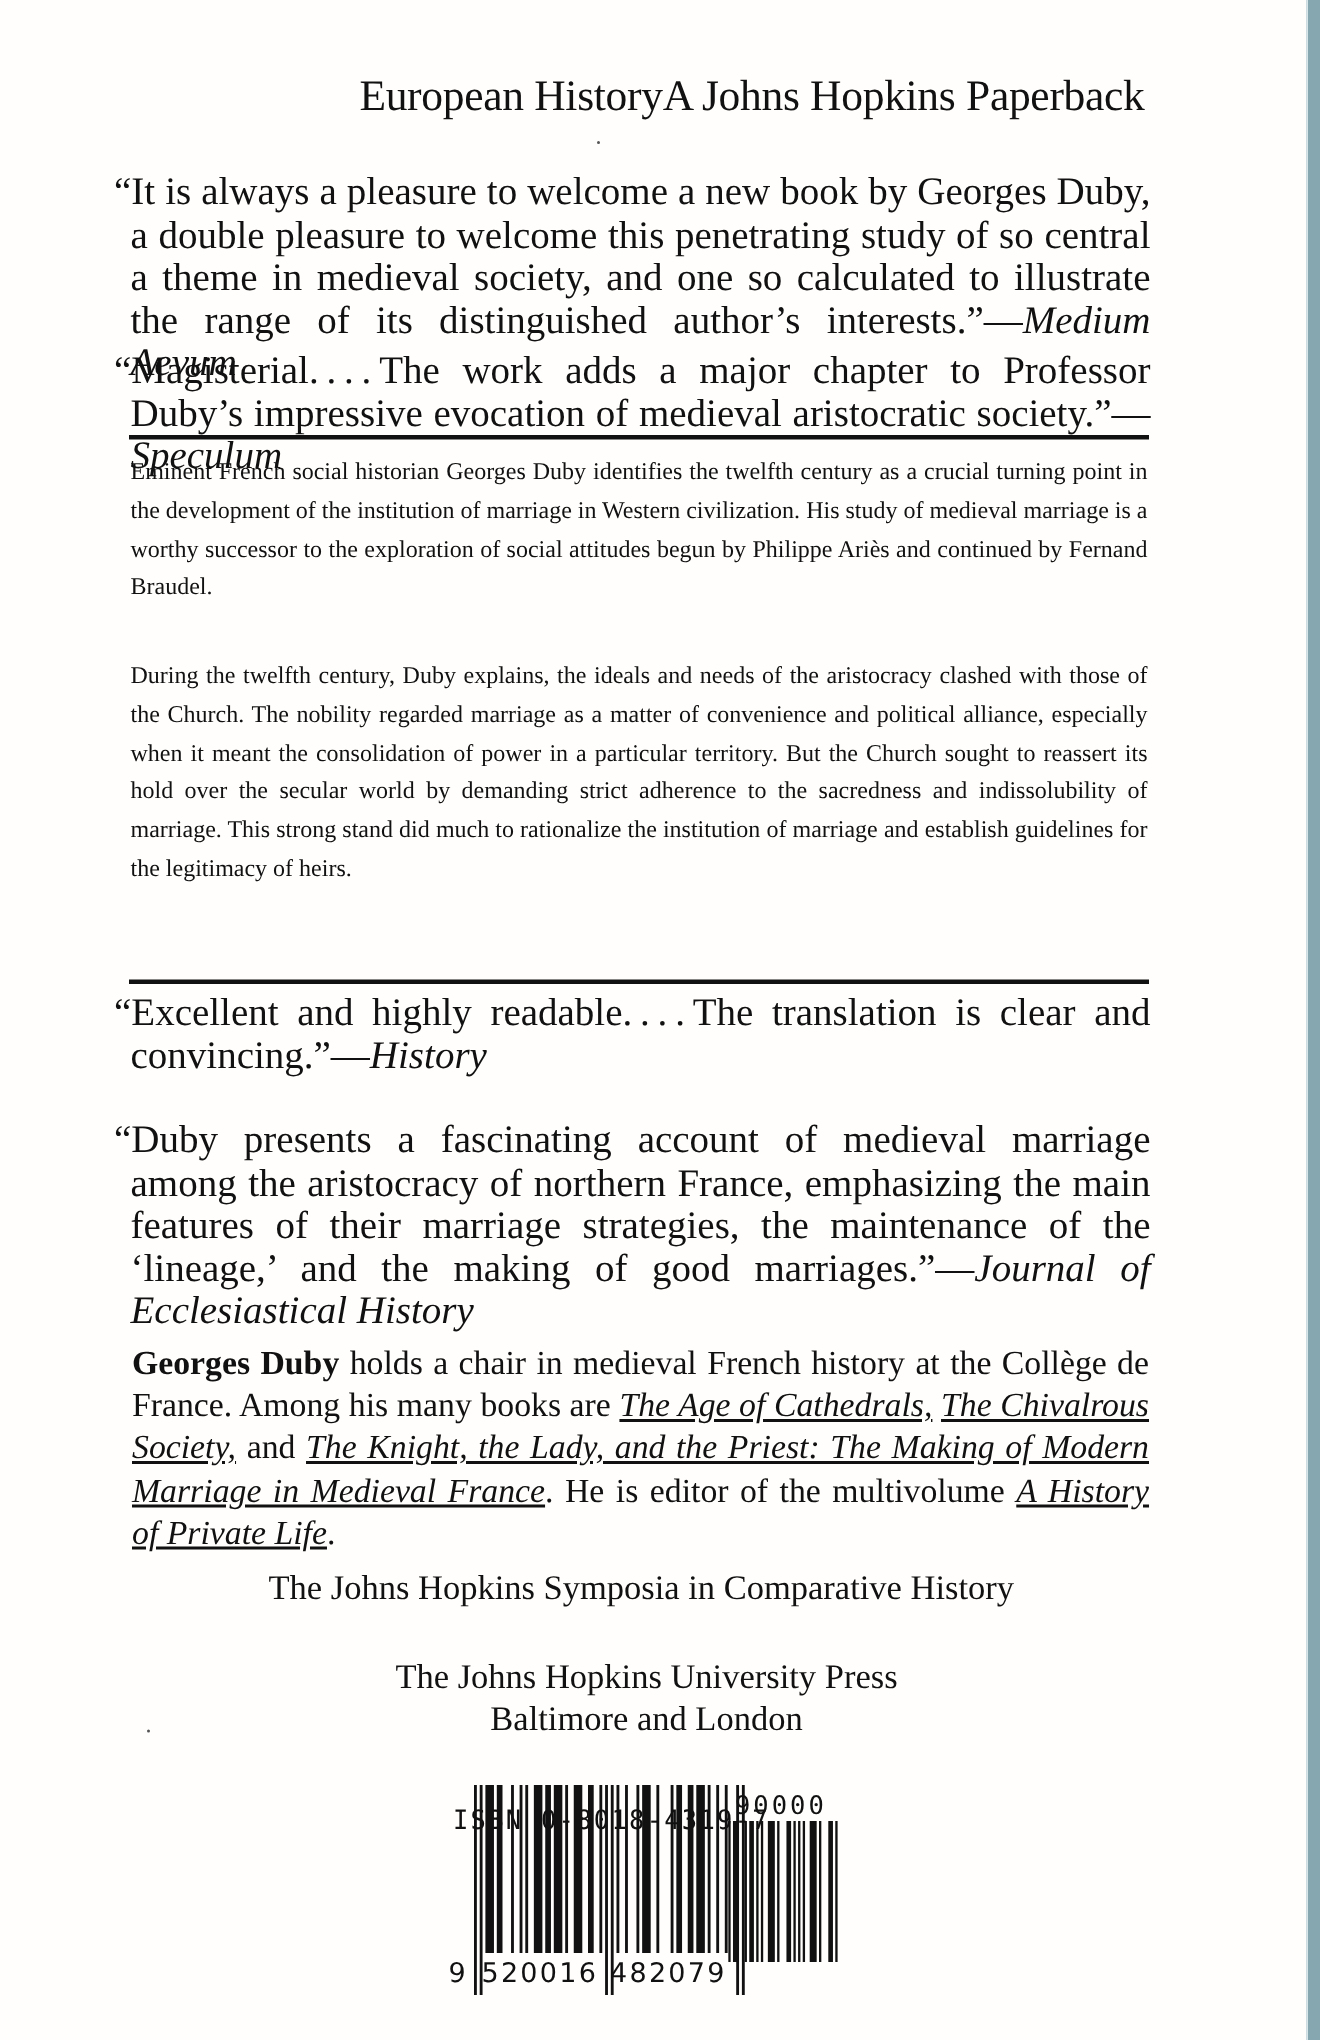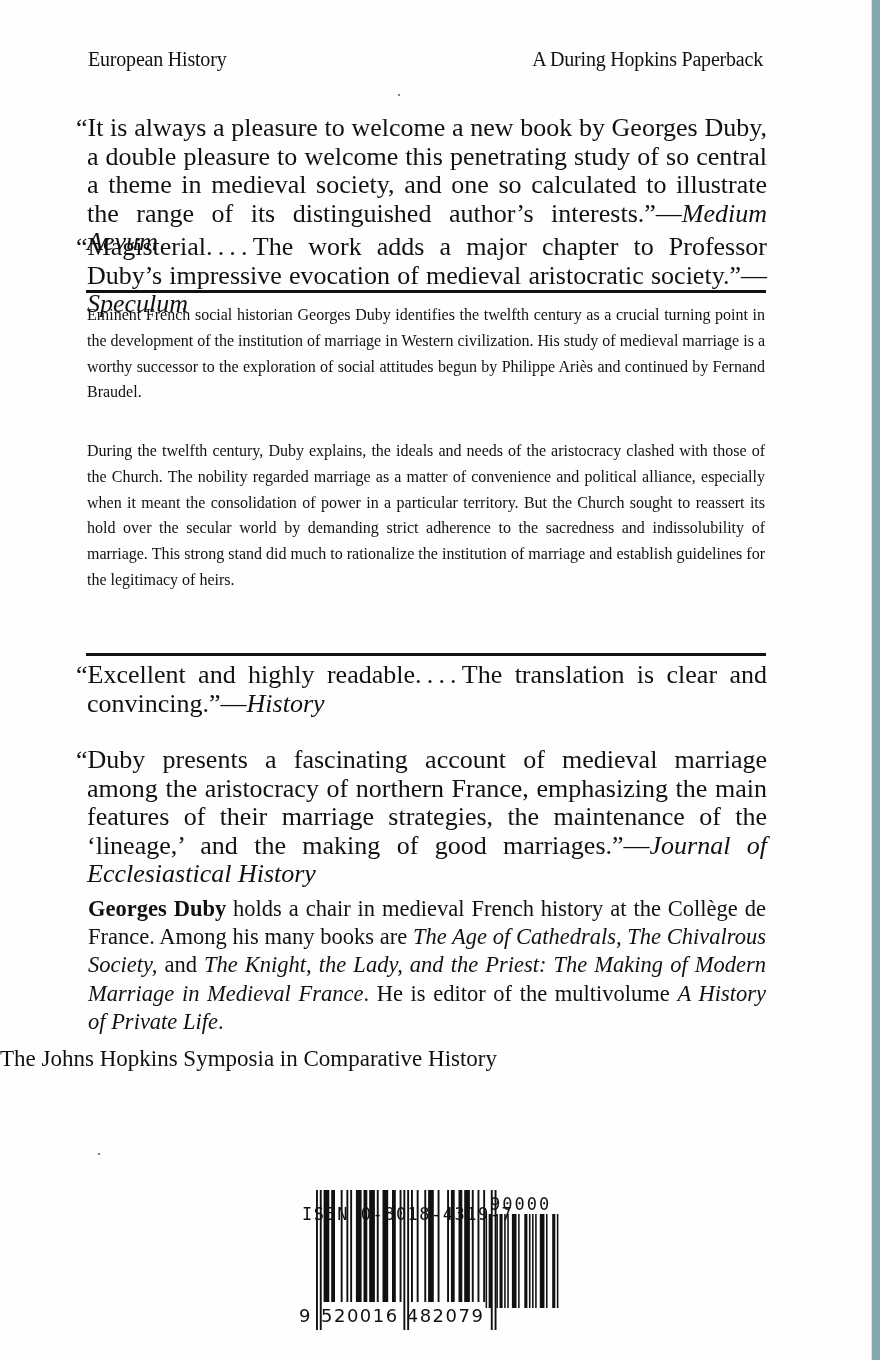--- a/index.html
+++ b/index.html
@@ -9,22 +9,22 @@
     font-family: "Liberation Serif", "DejaVu Serif", serif;
     color: #111;
   }
   .spine-edge {
     position: absolute; top: 0; right: 0; width: 8px; height: 1360px;
     background: #86a7b0;
     border-left: 1px solid #d8e6ea;
   }
   .header {
     position: absolute; top: 48px; left: 88px; width: 675px;
-    display: flex; justify-content: space-between;
-    font-size: 20px; letter-spacing: -0.2px; font-family: Liberation Serif, serif;
+    display: flex; justify-content: flex-end;
+    font-size: 29px; letter-spacing: -0.2px; font-family: Liberation Serif, serif;
   }
   .quote {
     position: absolute; left: 76px; width: 680px;
     font-size: 26px; line-height: 28.5px;
     text-indent: -11px; padding-left: 11px;
     text-align: justify;
   }
   .quote i { font-style: italic; }
   .rule {
     position: absolute; left: 86px; width: 680px; height: 3px; background: #111;
@@ -32,23 +32,23 @@
   .body-para {
     position: absolute; left: 87px; width: 678px;
     font-size: 16px; line-height: 25.8px;
     text-align: justify;
   }
   .bio {
     position: absolute; left: 88px; top: 895px; width: 678px;
     font-size: 22.5px; line-height: 28.2px; text-align: justify;
   }
   .bio b { font-weight: bold; }
-  .bio i { font-style: italic; }
+  .bio i { font-style: italic; text-decoration: underline; }
   .series {
-    position: absolute; top: 1046px; left: 0; width: 855px; text-align: left;
+    position: absolute; top: 1046px; left: 0; width: 855px; text-align: center;
     font-size: 23px;
   }
   .publisher {
     position: absolute; top: 1104px; left: 0; width: 862px; text-align: center;
     font-size: 23px; line-height: 28px;
   }
   .isbn-text {
     position: absolute; top: 1171px; left: 302px;
     font-family: "DejaVu Sans Mono", "Liberation Mono", monospace;
     font-size: 17px; letter-spacing: 1.5px; transform: scaleY(1.05); margin-top: 33px;
@@ -69,21 +69,21 @@
 </style>
 </head>
 <body>
 
 <div class="spine-edge"></div>
 <div class="speck" style="top:94px;left:398px;"></div>
 <div class="speck" style="top:1153px;left:98px;"></div>
 
 <div class="header">
   <span>European History</span>
-  <span>A During Hopkins Paperback</span>
+  <span>A Johns Hopkins Paperback</span>
 </div>
 
 <div class="quote" style="top:114px;">
   <span>“It is always a pleasure to welcome a new book by Georges Duby, a double pleasure to welcome this penetrating study of so central a theme in medieval society, and one so calculated to illustrate the range of its distinguished author’s interests.”—</span><i>Medium Aevum</i>
 </div>
 
 <div class="quote" style="top:233px;">
   <span>“Magisterial. . . . The work adds a major chapter to Professor Duby’s impressive evocation of medieval aristocratic society.”—</span><i>Speculum</i>
 </div>
 
@@ -100,20 +100,22 @@
 
 <div class="quote" style="top:746px;">
   <span>“Duby presents a fascinating account of medieval marriage among the aristocracy of northern France, emphasizing the main features of their marriage strategies, the maintenance of the ‘lineage,’ and the making of good marriages.”—</span><i>Journal of Ecclesiastical History</i>
 </div>
 
 <div class="bio"><b>Georges Duby</b><span> holds a chair in medieval French history at the Collège de France. Among his many books are </span><i>The Age of Cathedrals,</i><span> </span><i>The Chivalrous Society,</i><span> and </span><i>The Knight, the Lady, and the Priest: The Making of Modern Marriage in Medieval France</i><span>. He is editor of the multivolume </span><i>A History of Private Life</i><span>.</span></div>
 
 <div class="series">The Johns Hopkins Symposia in Comparative History</div>
 
 <div class="publisher">
+  <div>The Johns Hopkins University Press</div>
+  <div>Baltimore and London</div>
 </div>
 
 <div class="isbn-text">ISBN 0-8018-4319-7</div>
 <div class="addon-text">90000</div>
 
 <svg class="barcode-svg" width="290" height="140">
   <g id="main-bars">
       <rect x="24" y="0" width="1.9" height="140" fill="#111"></rect>
       <rect x="27.8" y="0" width="1.9" height="140" fill="#111"></rect>
       <rect x="31.6" y="0" width="5.699999999999999" height="112" fill="#111"></rect>

